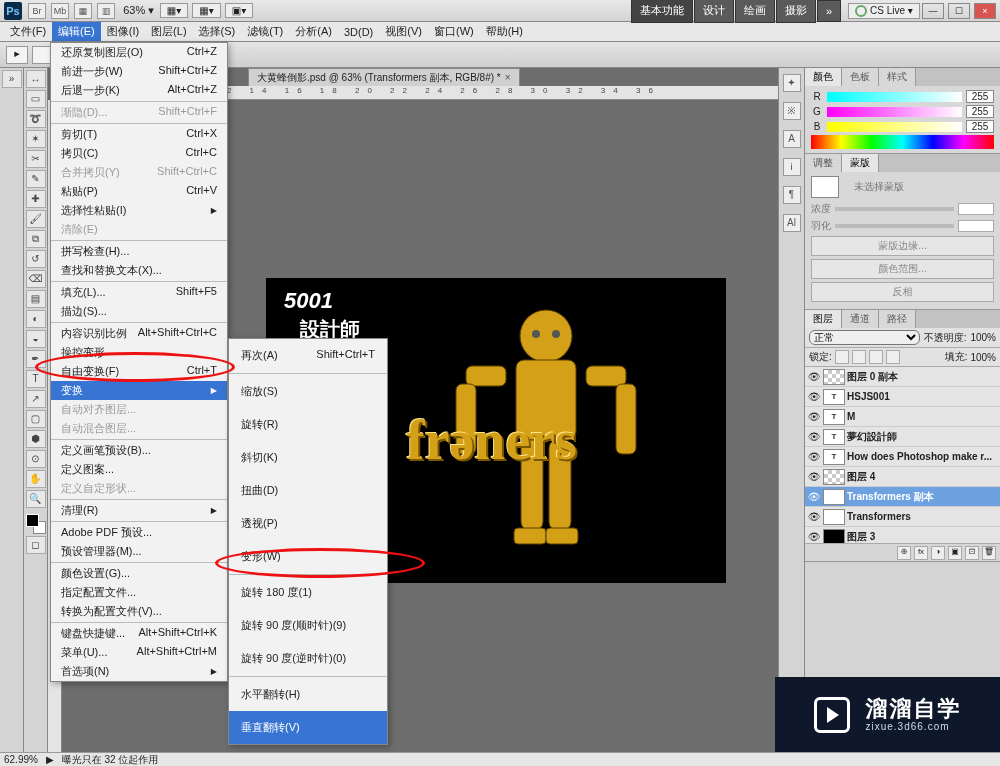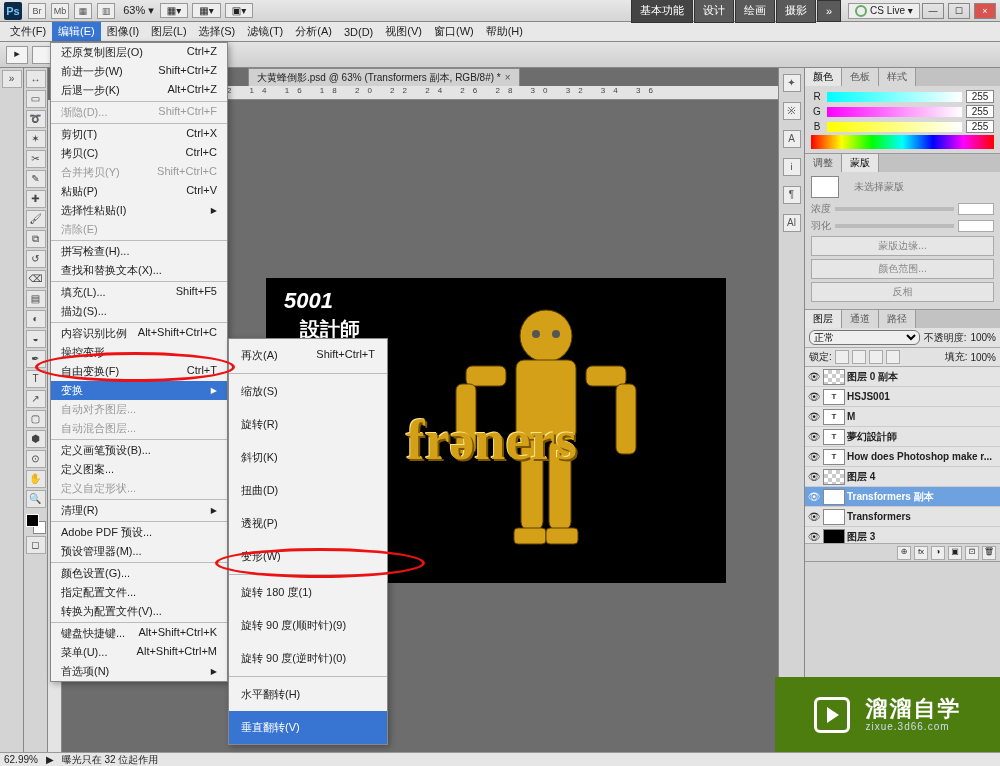--- a/index.html
+++ b/index.html
@@ -85,21 +85,21 @@
   .layer .eye { width:14px; text-align:center;}
   .layer .thumb { width:22px; height:16px; background:#fff; border:1px solid #888; font-size:8px; text-align:center; line-height:14px;}
   .layer .thumb.t { color:#333; font-weight:bold;}
   .layer .thumb.black { background:#000;}
   .layer .thumb.check { background:repeating-conic-gradient(#ccc 0 25%,#fff 0 50%) 0 0/8px 8px;}
   .layer.sel { background:#6ea1df; color:#fff;}
   .layer .nm { flex:1; overflow:hidden; text-overflow:ellipsis; white-space:nowrap;font-weight:bold;}
   .layer-panel .footer { height:18px; background:#d6d6d6; border-top:1px solid #aaa; display:flex; justify-content:flex-end; gap:3px; align-items:center; padding:0 4px;}
   .layer-panel .footer .fi { width:14px; height:14px; border:1px solid #aaa; background:#eee; font-size:8px; text-align:center;}
   .statusbar { position:absolute; bottom:0; left:0; right:0; height:14px; background:#e6e6e6; border-top:1px solid #999; font-size:10px; display:flex; align-items:center; padding:0 4px; gap:8px;}
-  .watermark { position:absolute; right:0; bottom:14px; width:225px; height:75px; background:#4d7c0f; color:#fff; display:flex; align-items:center; justify-content:center; gap:16px; z-index:200;}
+  .watermark { position:absolute; right:0; bottom:14px; width:225px; height:75px; background:#0f172a; color:#fff; display:flex; align-items:center; justify-content:center; gap:16px; z-index:200;}
   .watermark .play { width:36px; height:36px; border:3px solid #fff; border-radius:6px; display:flex; align-items:center; justify-content:center;}
   .watermark .play::after { content:""; border-left:12px solid #fff; border-top:8px solid transparent; border-bottom:8px solid transparent; margin-left:3px;}
   .watermark .wt { display:flex; flex-direction:column; line-height:1.1;}
   .watermark .wt .big { font-size:22px; font-weight:bold; letter-spacing:2px;}
   .watermark .wt .small { font-size:10px; letter-spacing:1px; color:#cde;}
   .edit-menu-wrapper { position:absolute; top:42px; left:50px; z-index:40;}
   
   .mech svg { width:100%; height:100%;}
 </style>
 </head>

